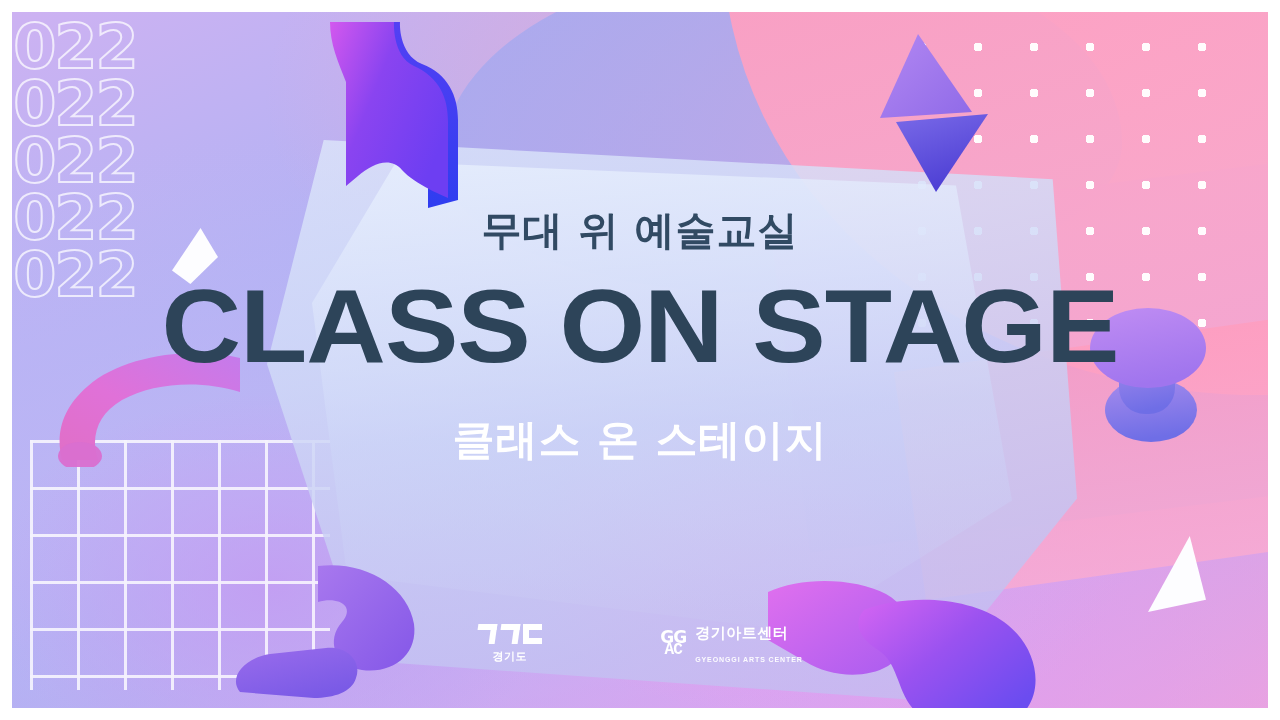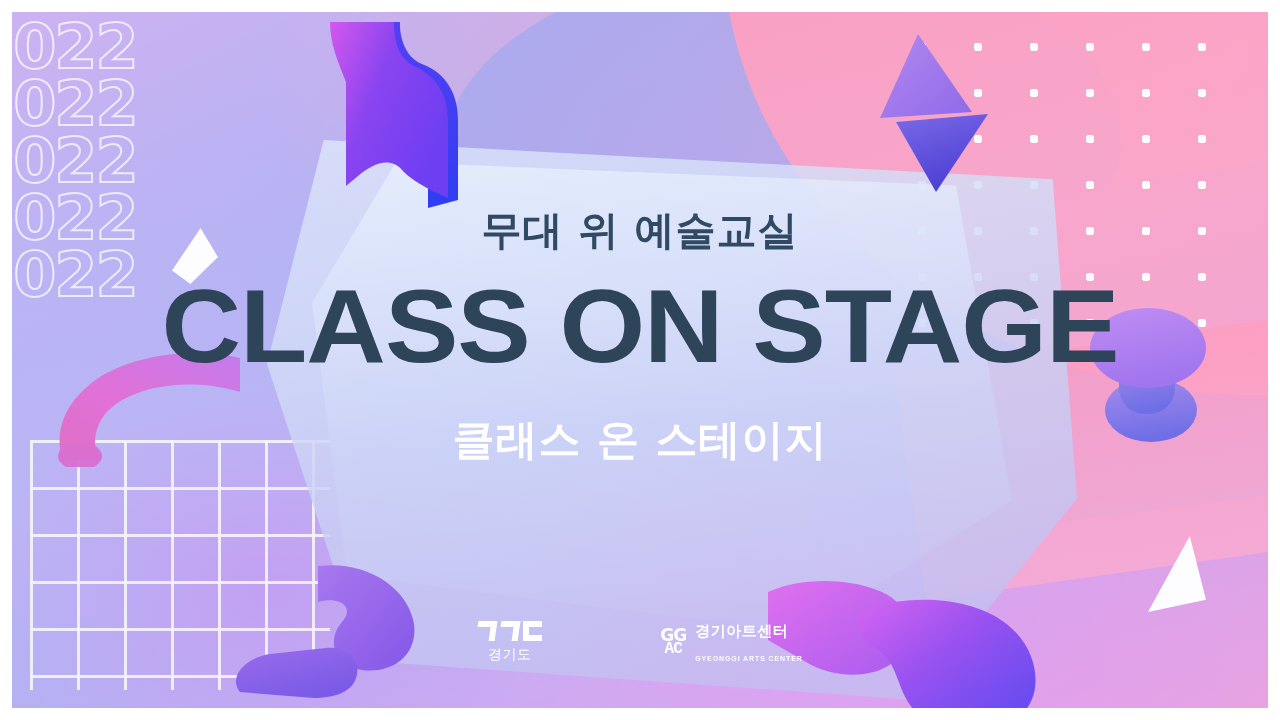--- a/index.html
+++ b/index.html
@@ -208,21 +208,21 @@
       linear-gradient(#fff,#fff) top right/6px 100% no-repeat;
     transform:skewX(-8deg);
   }
   .gy-d{
     width:19px;height:20px;
     background:
       linear-gradient(#fff,#fff) top/100% 6px no-repeat,
       linear-gradient(#fff,#fff) bottom/100% 6px no-repeat,
       linear-gradient(#fff,#fff) top left/6px 100% no-repeat;
   }
-  .gy-label{font-size:14px;font-weight:400;color:#ffffff;letter-spacing:.5px;}
+  .gy-label{font-size:11px;font-weight:700;color:#ffffff;letter-spacing:.5px;}
 </style>
 </head>
 <body>
 
 <div id="poster">
 
   <div class="frame-inner">
 
     <div class="bg-base"></div>
     <div class="blue-wave"></div>

